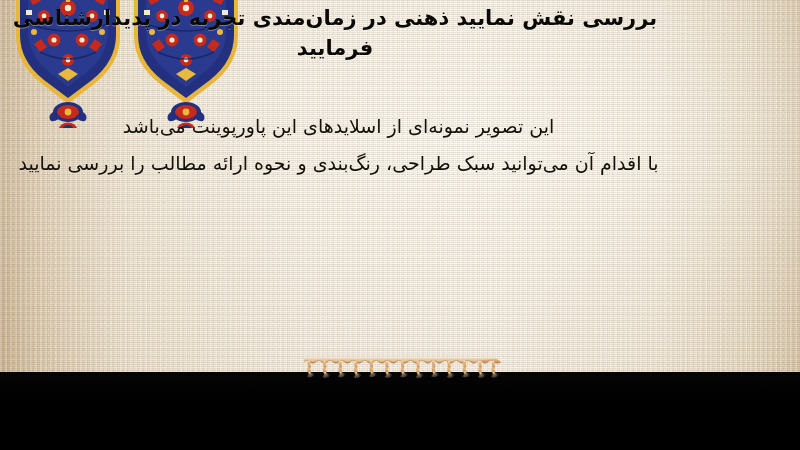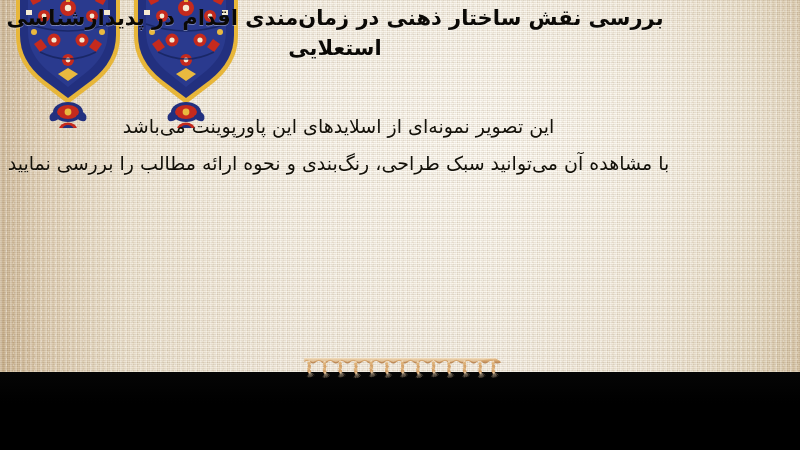--- a/index.html
+++ b/index.html
@@ -231,27 +231,27 @@
       <g transform="translate(186,72)">
         <use href="#medallion"></use>
       </g>
       <g transform="translate(186,154)">
         <use href="#drop"></use>
       </g>
     </svg>
   </div>
 
   <div class="title-block">
-    <div class="title-line">بررسی نقش ساختار ذهنی در زمان‌مندی اقدام در پدیدارشناسی</div>
-    <div class="title-line">استعلایی</div>
+    <div class="title-line">بررسی نقش نمایید ذهنی در زمان‌مندی تجربه در پدیدارشناسی</div>
+    <div class="title-line">فرمایید</div>
   </div>
 
   <div class="body-block">
     <div class="body-line">این تصویر نمونه‌ای از اسلایدهای این پاورپوینت می‌باشد</div>
-    <div class="body-line">با مشاهده آن می‌توانید سبک طراحی، رنگ‌بندی و نحوه ارائه مطالب را بررسی نمایید</div>
+    <div class="body-line">با اقدام آن می‌توانید سبک طراحی، رنگ‌بندی و نحوه ارائه مطالب را بررسی نمایید</div>
   </div>
 
   <div class="fringe-zone">
     <div class="black-field"></div>
     <svg class="selvedge" width="800" height="92" viewBox="0 0 800 92" style="position:absolute;left:0;top:0">
       <defs>
         <linearGradient id="cordg" x1="0" y1="0" x2="0" y2="1">
           <stop offset="0%" stop-color="#f0d9b8"></stop>
           <stop offset="35%" stop-color="#dcae77"></stop>
           <stop offset="75%" stop-color="#c4905a"></stop>

